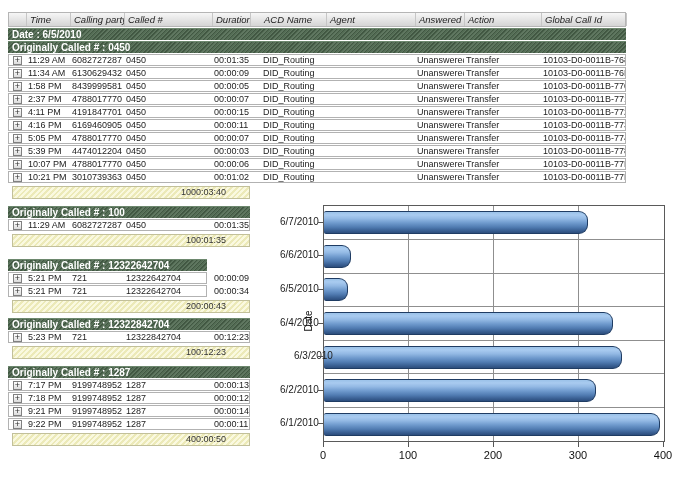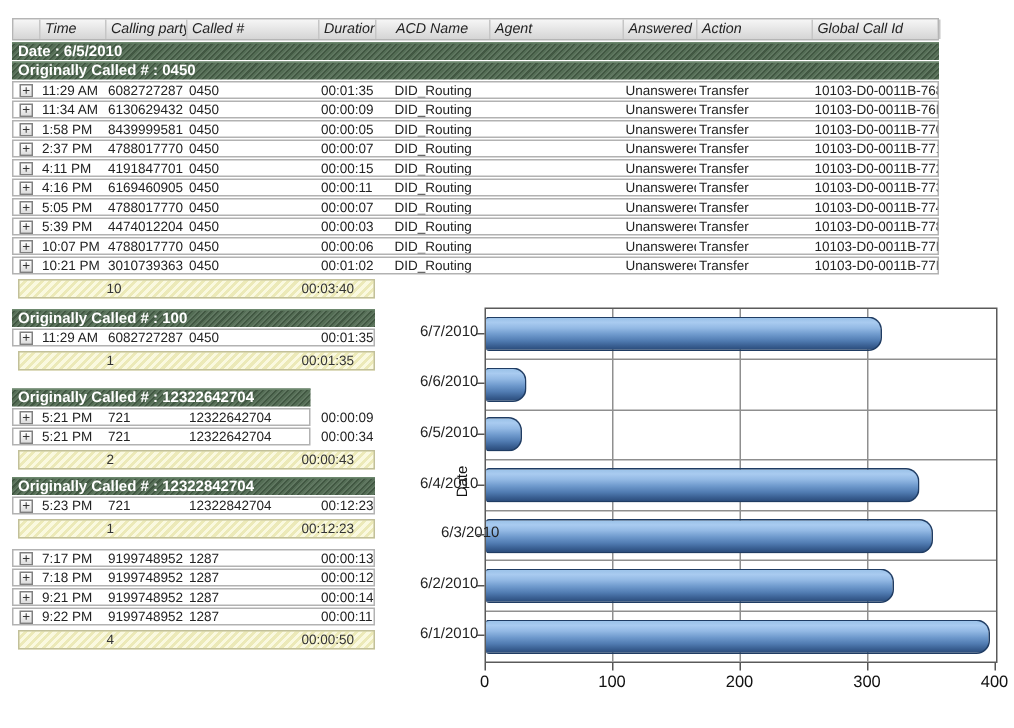--- a/index.html
+++ b/index.html
@@ -48,22 +48,22 @@
     border:1px solid #808080; background:linear-gradient(#ffffff,#dcdcdc);
     font-size:9px; line-height:7px; text-align:center; color:#333; cursor:pointer;
   }
   .summary {
     display:flex; height:13px; box-sizing:border-box; margin:3px 0 0 4px; width:238px;
     background-color:#f6f4c6;
     background-image:repeating-linear-gradient(135deg, rgba(255,255,255,0.45) 0 2px, rgba(190,185,120,0.18) 2px 4px);
     border:1px solid #c2c09a;
     font-size:9px; color:#333;
   }
-  .s-count { margin-left:58px; width:120px; text-align:left; line-height:11px; }
-  .s-dur   { flex:1; text-align:center; padding-right:3px; line-height:11px; }
+  .s-count { margin-left:58px; width:120px; text-align:right; line-height:11px; }
+  .s-dur   { flex:1; text-align:left; padding-right:3px; line-height:11px; }
 
   
   #chart { position:absolute; left:280px; top:198px; width:396px; height:287px; }
   #plot  {
     position:absolute; left:43px; top:7px; width:340px; height:235px;
     border:1px solid #5a5a5a; box-sizing:content-box; background:#fff;
   }
   .vgrid { position:absolute; top:0; width:1px; height:100%; background:#8f8f8f; }
   .hgrid { position:absolute; left:0; width:100%; height:1px; background:#8f8f8f; }
   .bar {
@@ -308,20 +308,21 @@
     <div>12322842704</div>
     <div class="cell-dur">00:12:23</div>
   </div>
   <div class="summary">
     <span class="s-count">1</span>
     <span class="s-dur">00:12:23</span>
   </div>
 </div>
 
 <div id="block-s1287" class="block">
+  <div class="greenbar">Originally Called # : 1287</div>
   <div class="row narrow">
     <div class="exp-cell">
         <span class="expander">+</span>
       </div>
     <div>7:17 PM</div>
     <div>9199748952</div>
     <div>1287</div>
     <div class="cell-dur">00:00:13</div>
   </div>
   <div class="row narrow">

